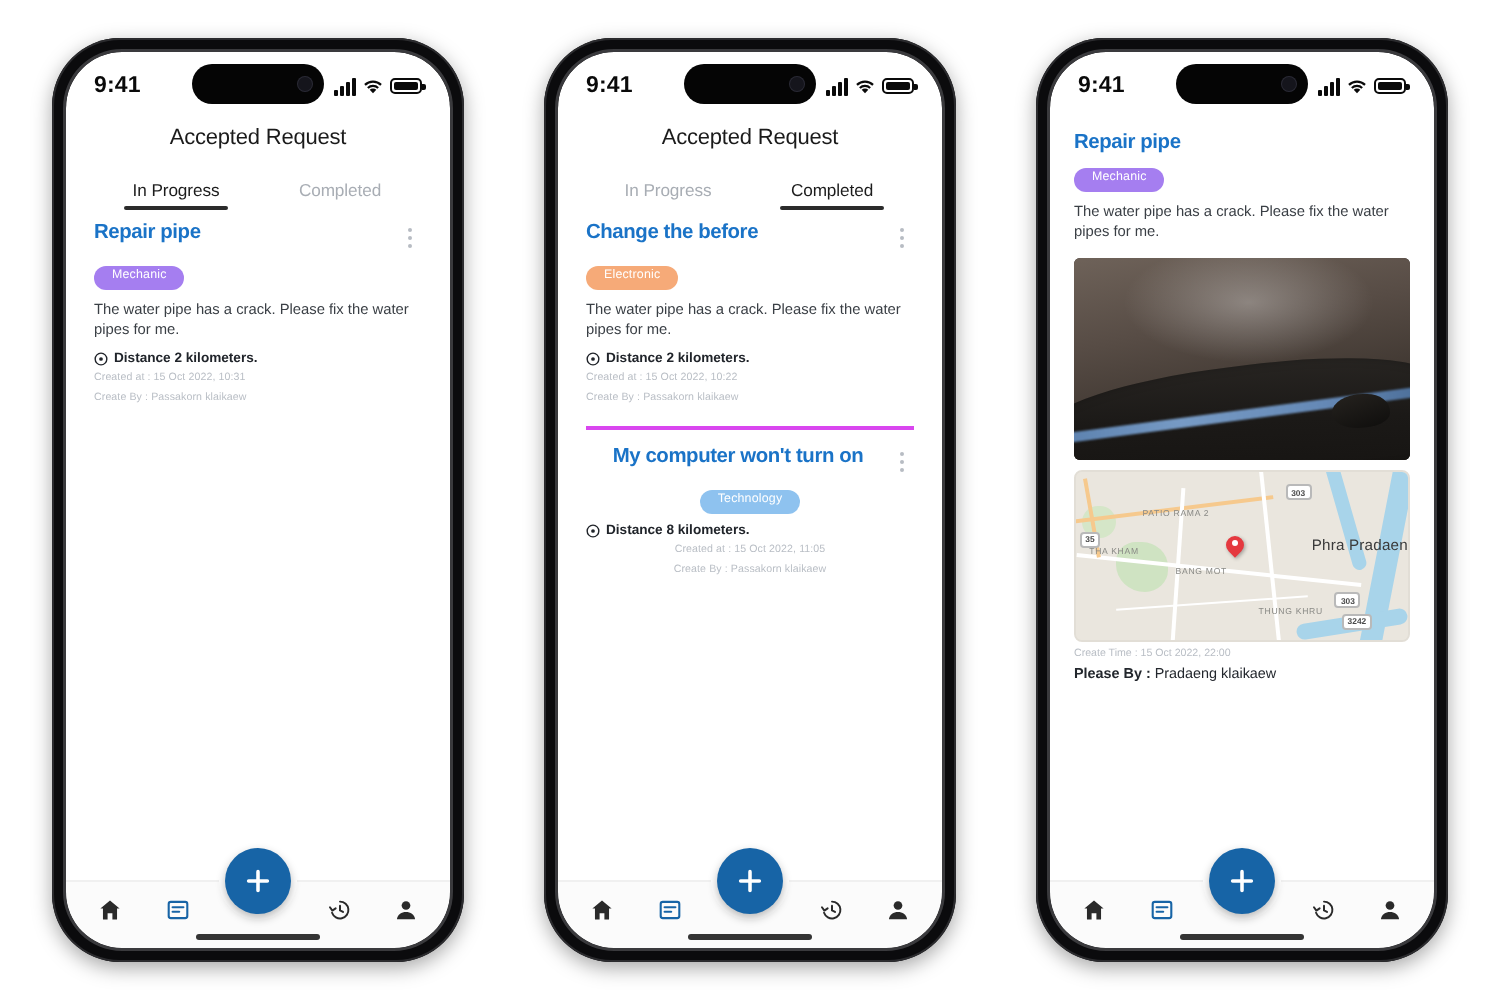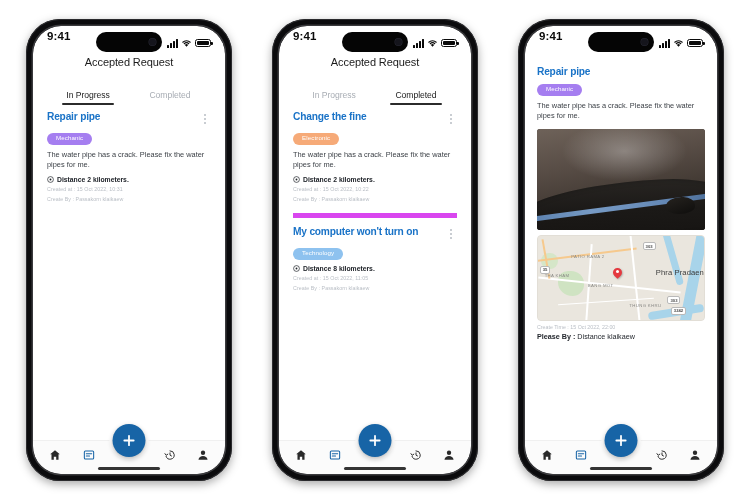--- a/index.html
+++ b/index.html
@@ -45,20 +45,21 @@
     display: flex;
     flex-direction: column;
   }
 
   
   .statusbar {
     height: 30px;
     flex: 0 0 auto;
     position: relative;
     display: flex;
+    align-items: center;
     padding: 0 14px;
   }
   .clock {
     font-size: 11.5px;
     font-weight: 700;
     color: #0a0a0a;
     letter-spacing: .1px;
     margin-top: 4px;
   }
   .dyn-island {
@@ -96,21 +97,21 @@
   .batt::after{
     content:""; position:absolute; right:-2.5px; top:2px;
     width:1.5px; height:3px; background:#0a0a0a; border-radius:0 1px 1px 0;
   }
   .batt i { display:block; height:100%; width:100%; background:#0a0a0a; border-radius:1px; }
 
   
   .navbar {
     flex: 0 0 auto;
     height: 26px;
-    display: flex; 
+    display: flex; align-items: center;
     position: relative;
     padding: 0 12px;
   }
   .nav-title {
     font-size: 11px;
     color: #1b1b1b;
     width: 100%;
     text-align: center;
     letter-spacing: -.1px;
   }
@@ -147,21 +148,21 @@
 
   
   .content {
     flex: 1 1 auto;
     overflow: hidden;
     padding: 6px 14px 0 14px;
   }
   .content.detail { padding: 10px 12px 0 12px; }
 
   .card { padding-bottom: 5px; margin-bottom: 5px; position: relative; }
-  .card + .card { border-top: 5px solid #d946ef; padding-top: 8px; }
+  .card + .card { border-top: 2px solid #d946ef; padding-top: 8px; text-align: center; }
   .card-head { display:flex; align-items:flex-start; }
   .card-title {
     font-size: 10.2px;
     font-weight: 700;
     color: #1a73c7;
     letter-spacing: -.2px;
     line-height: 1.15;
     flex: 1 1 auto;
   }
   .kebab {
@@ -500,21 +501,21 @@
       </div>
 
       <div class="tabs">
         <div class="tab">In Progress</div>
         <div class="tab active">Completed</div>
       </div>
 
       <div class="content">
         <div class="card">
           <div class="card-head">
-            <div class="card-title">Change the fine</div>
+            <div class="card-title">Change the before</div>
             <div class="kebab">
                 <span></span>
                 <span></span>
                 <span></span>
               </div>
           </div>
           <div class="tag tag-electronic">Electronic</div>
           <div class="card-desc">The water pipe has a crack. Please fix the water pipes for me.</div>
           <div class="distance">
             <svg class="pin" viewBox="0 0 12 12">
@@ -655,21 +656,21 @@
 
           <div class="marker">
             <div class="head"></div>
               <div class="dot"></div>
           </div>
         </div>
 
         <div class="meta-time">Create Time : 15 Oct 2022, 22:00</div>
         <div class="accept-row">
           <b>Please By :</b>
-          <span>Distance klaikaew</span>
+          <span>Pradaeng klaikaew</span>
         </div>
       </div>
 
       <div class="bottomnav">
         <div class="fab">
           <svg width="15" height="15" viewBox="0 0 16 16">
               <path d="M8 3v10M3 8h10" stroke="#fff" stroke-width="1.9" stroke-linecap="round"></path>
             </svg>
         </div>
         <div class="bn-items">

